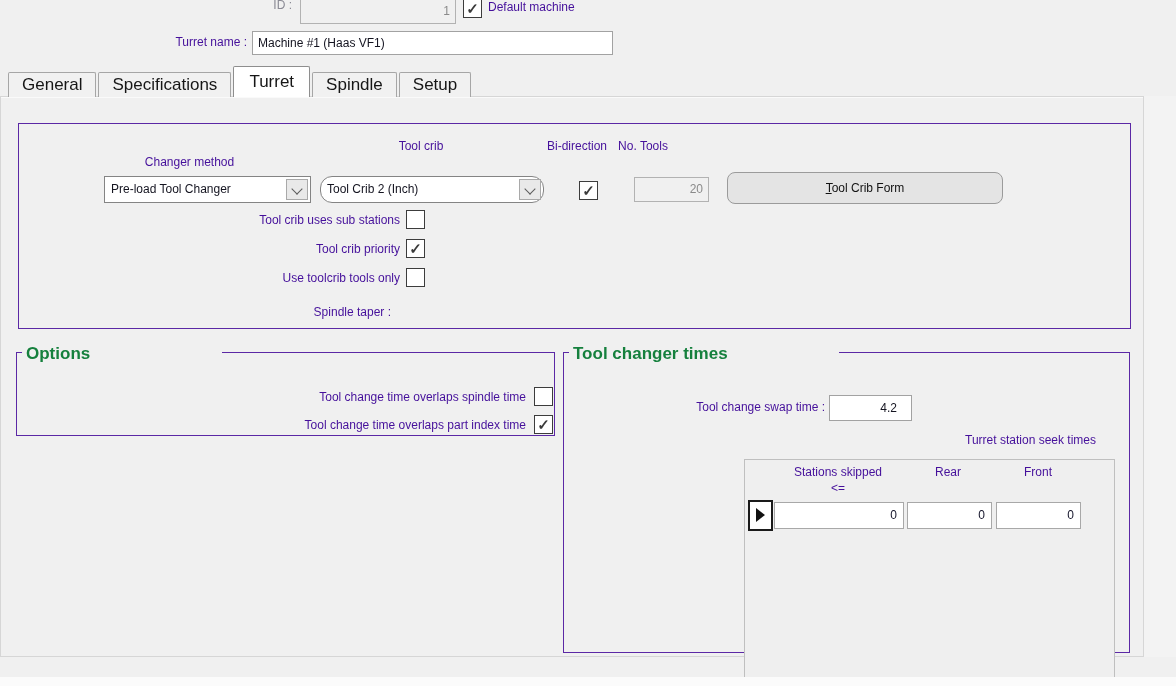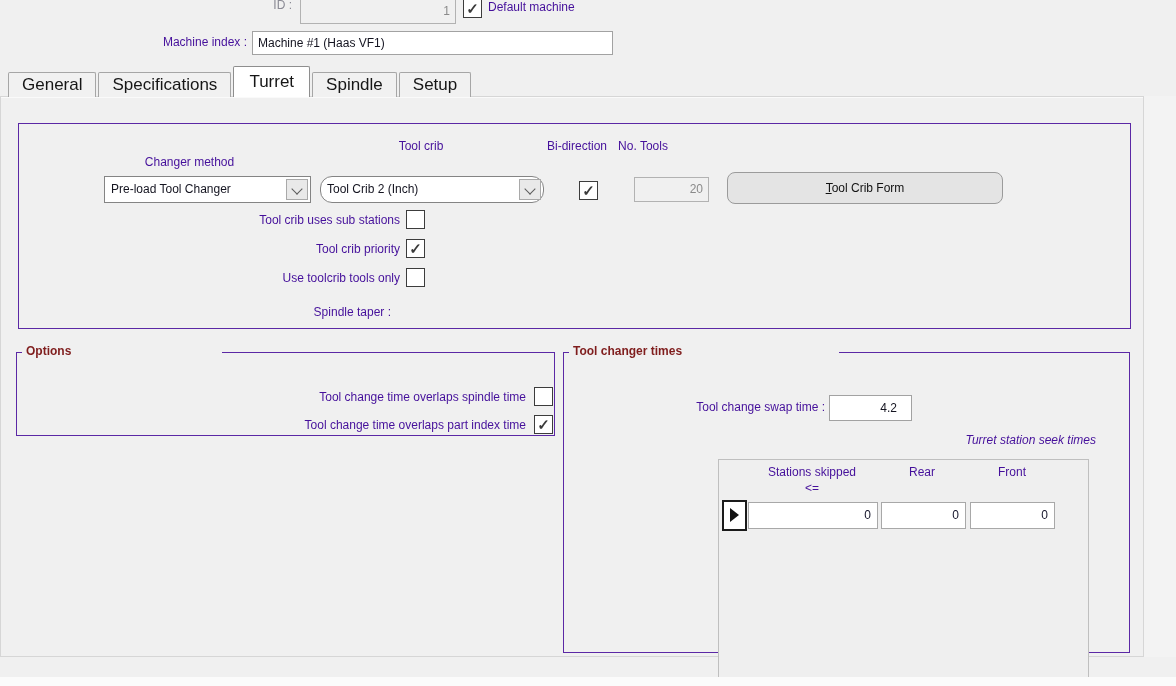--- a/index.html
+++ b/index.html
@@ -66,21 +66,21 @@
   .tabpage {
     position:absolute; left:0; top:96px; width:1144px; height:561px;
     background:#f0f0f0; border:1px solid #d6d6d6; box-shadow:inset 0 1px 0 #fafafa;
   }
 
   .panel { position:absolute; border:1.5px solid #5b28a5; }
 
   .groupbox { position:absolute; border:1.5px solid #5b28a5; }
   .gb-legend {
     position:absolute; top:-9px; left:5px; background:#f0f0f0;
-    font-weight:bold; font-size:12px; color:#7f1d1d; padding:0 4px; text-align:left;
+    font-weight:bold; font-size:17px; color:#15803d; padding:0 4px; text-align:left;
   }
 
   
   .gridtable { position:absolute; background:#efefef; border:1px solid #bfbfbf; }
   .rowsel {
     position:absolute; width:25px; height:31px; background:#fff; border:2px solid #1a1a1a;
   }
   .rowsel .tri {
     position:absolute; left:6px; top:6px; width:0; height:0;
     border-left:9px solid #111; border-top:7px solid transparent; border-bottom:7px solid transparent;
@@ -93,21 +93,21 @@
 </head>
 <body>
 
 <div class="screen">
 
   <div class="abs plabel gray tright" style="left:230px;top:-2px;width:62px;">ID :</div>
   <div class="field disabled tright" style="left:300px;top:-2px;width:156px;height:26px;line-height:24px;">1</div>
   <div class="cb checked" style="left:463px;top:-1px;">✓</div>
   <div class="abs plabel" style="left:488px;top:0px;">Default machine</div>
 
-  <div class="abs plabel tright" style="left:118px;top:35px;width:129px;">Machine index :</div>
+  <div class="abs plabel tright" style="left:118px;top:35px;width:129px;">Turret name :</div>
   <div class="field" style="left:252px;top:31px;width:361px;height:24px;">Machine #1 (Haas VF1)</div>
 
   <div class="tabs">
     <div class="tab">General</div>
     <div class="tab">Specifications</div>
     <div class="tab active">Turret</div>
     <div class="tab">Spindle</div>
     <div class="tab">Setup</div>
   </div>
 
@@ -154,23 +154,23 @@
     <div class="abs plabel tright" style="left:164px;top:65px;width:345px;">Tool change time overlaps part index time</div>
     <div class="cb checked" style="left:517px;top:62px;">✓</div>
   </div>
 
   <div class="groupbox" style="left:563px;top:352px;width:567px;height:301px;">
     <div class="gb-legend" style="width:270px;">Tool changer times</div>
 
     <div class="abs plabel tright" style="left:57px;top:47px;width:204px;">Tool change swap time :</div>
     <div class="field tright" style="left:265px;top:42px;width:83px;height:26px;line-height:24px;padding-right:14px;">4.2</div>
 
-    <div class="abs plabel tright" style="left:332px;top:80px;width:200px;font-style:italic;">Turret station seek times</div>
+    <div class="abs plabel tright" style="left:332px;top:80px;width:200px;">Turret station seek times</div>
 
-    <div class="gridtable" style="left:154px;top:106px;width:371px;height:221px;">
+    <div class="gridtable" style="left:180px;top:106px;width:371px;height:221px;">
       <div class="abs plabel tcenter" style="left:20px;top:5px;width:146px;">Stations skipped</div>
       <div class="abs plabel tcenter" style="left:20px;top:21px;width:146px;">&lt;=</div>
       <div class="abs plabel tcenter" style="left:173px;top:5px;width:60px;">Rear</div>
       <div class="abs plabel tcenter" style="left:263px;top:5px;width:60px;">Front</div>
 
       <div class="rowsel" style="left:3px;top:40px;">
         <span class="tri"></span>
       </div>
       <div class="gridfield" style="left:29px;top:42px;width:130px;height:27px;">0</div>
       <div class="gridfield" style="left:162px;top:42px;width:85px;height:27px;">0</div>

